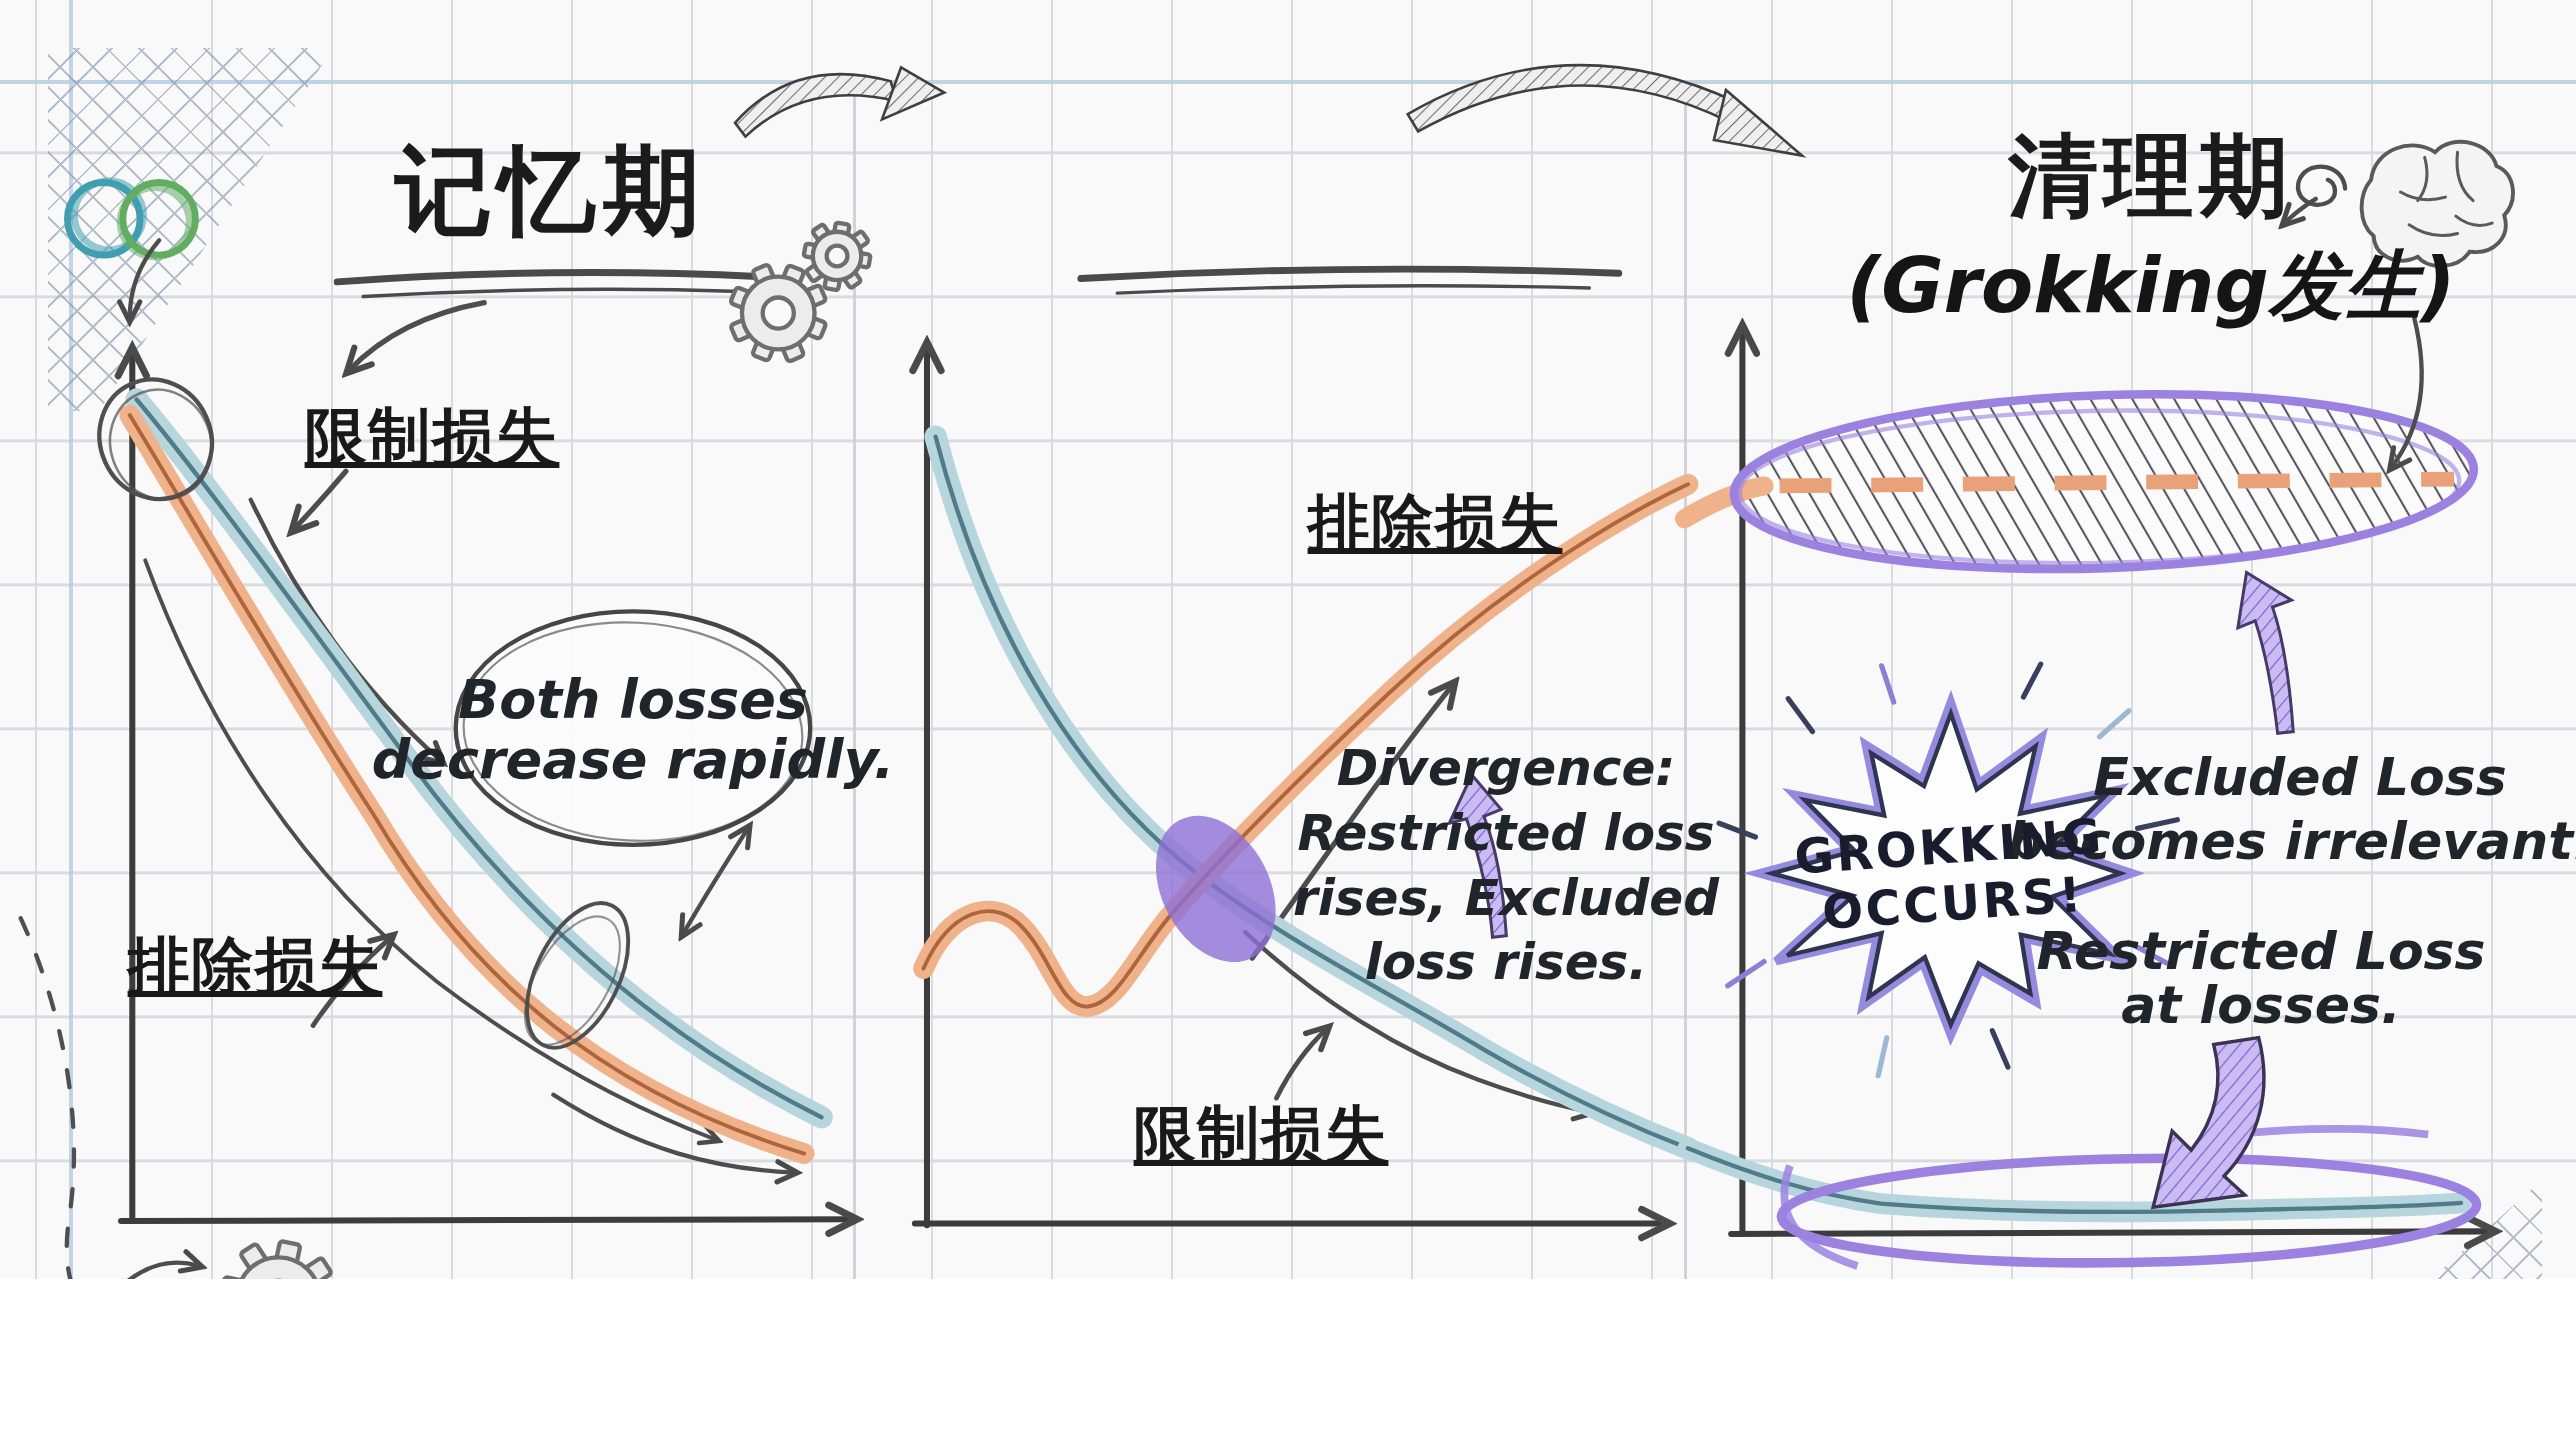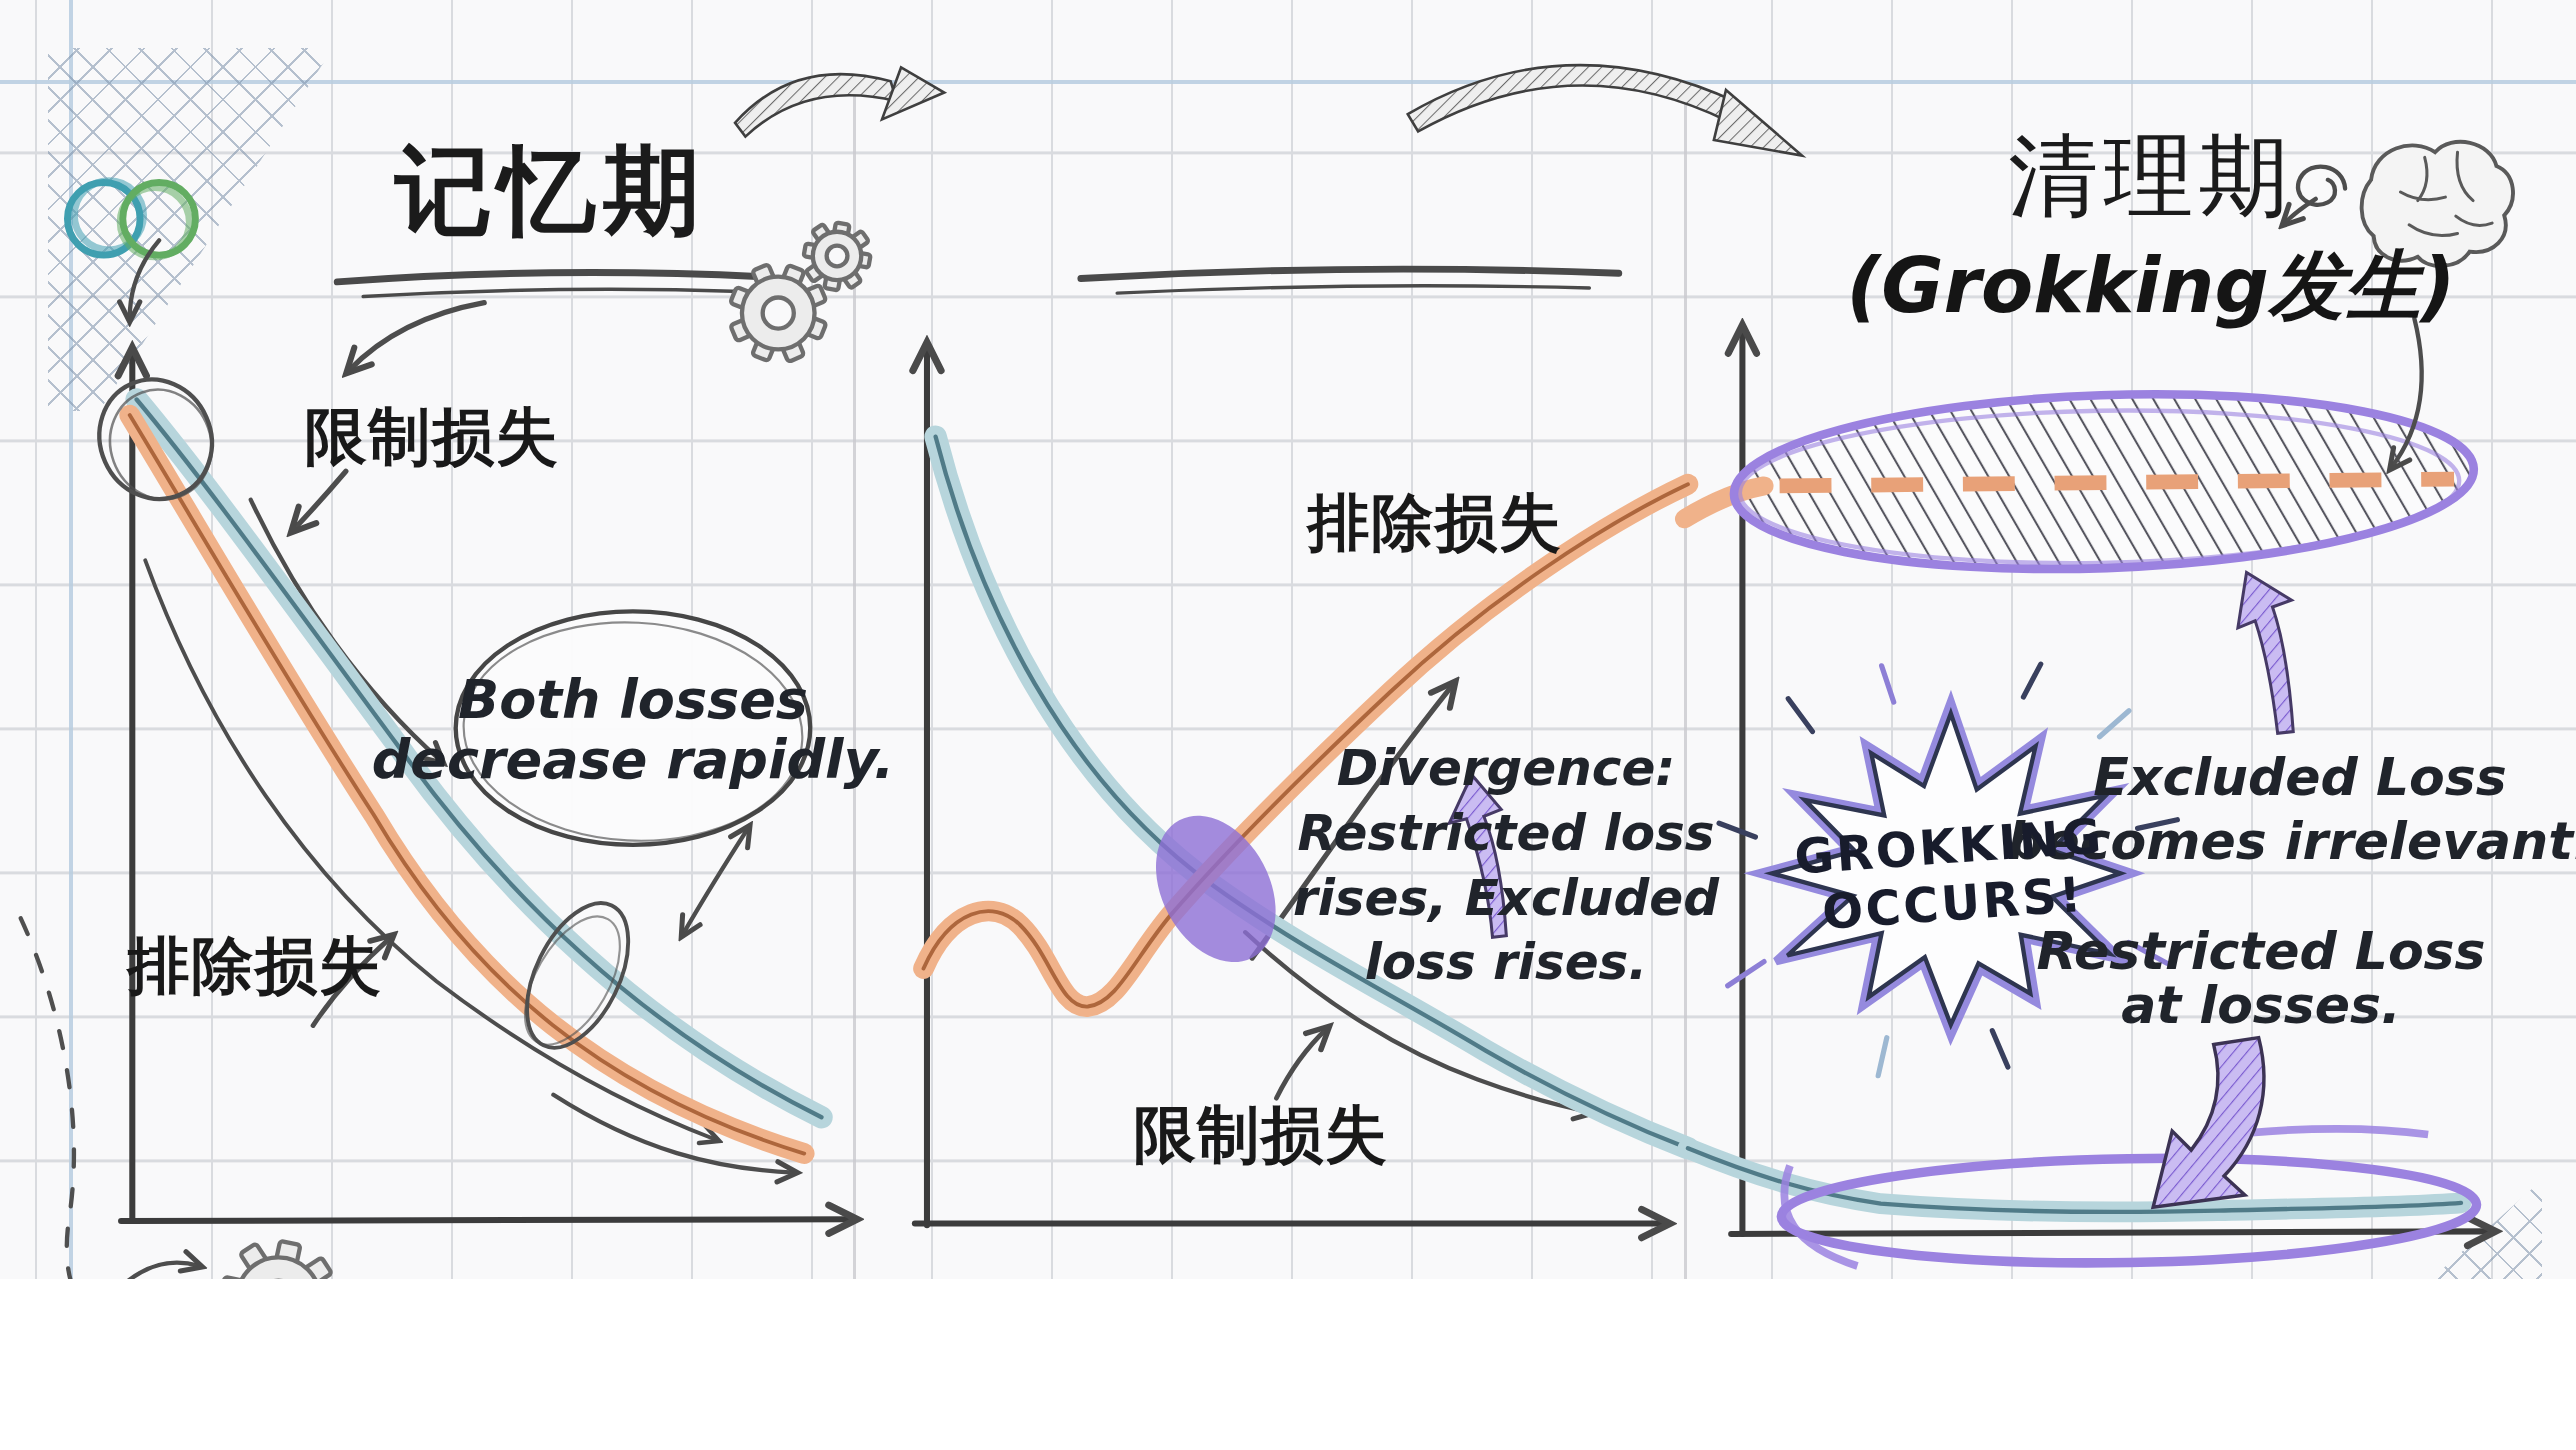--- a/index.html
+++ b/index.html
@@ -17,23 +17,23 @@
   .divider{position:absolute;width:2.6px;background:#c9c9ce;top:82px;height:1287px;opacity:.8;}
   .xhatch{
     position:absolute;opacity:.55;
     background-image:
       repeating-linear-gradient(45deg, transparent 0 21px, #7e93a9 21px 23px),
       repeating-linear-gradient(-45deg, transparent 0 21px, #7e93a9 21px 23px);
   }
   svg{position:absolute;left:0;top:0;}
   .txt{position:absolute;transform:translate(-50%,-50%);white-space:nowrap;}
   .cn-title{font-size:97px;font-weight:900;letter-spacing:7px;color:#1b1b1b;}
-  .cn-title3{font-size:90px;font-weight:400;letter-spacing:5.2px;color:#1b1b1b;}
+  .cn-title3{font-size:90px;font-weight:700;letter-spacing:5.2px;color:#1b1b1b;}
   .cn-sub{font-size:76px;font-weight:800;color:#151515;}
-  .cn-label{font-size:62px;font-weight:600;color:#191919;letter-spacing:1.7px;}
+  .cn-label{font-size:62px;font-weight:600;color:#191919;letter-spacing:1.7px;text-decoration:underline;}
   .hand{font-style:italic;font-weight:600;color:#20242b;}
   .hand-62{font-size:54px;}
   .hand-58{font-size:50px;}
   .hand-60{font-size:52px;text-align:center;}
   .grok-wrap{position:absolute;transform:translate(-50%,-50%) rotate(-4deg);text-align:center;}
   .grok-line{font-size:48px;font-weight:800;letter-spacing:2.6px;color:#181c2c;line-height:57px;}
 </style>
 </head>
 <body>
 

